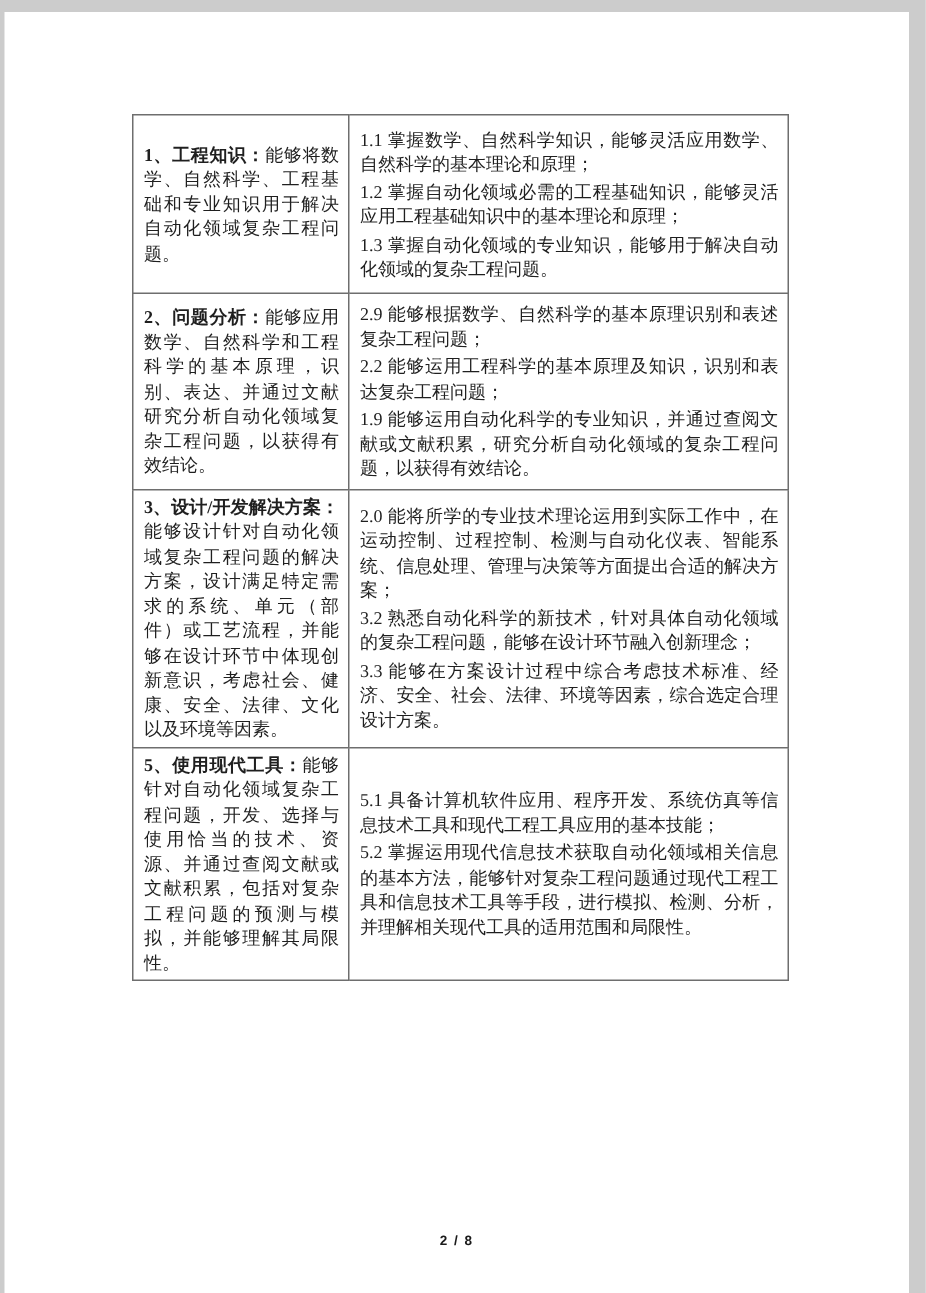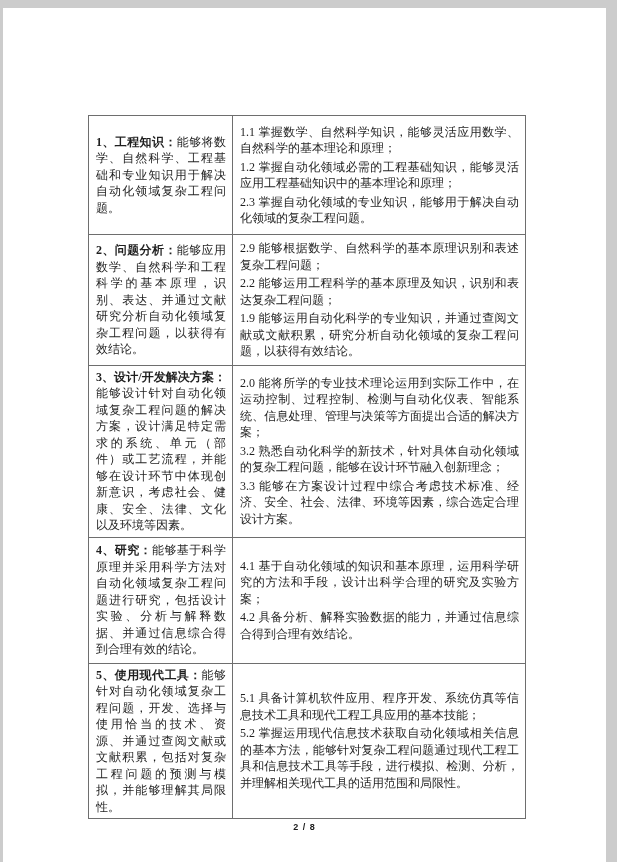--- a/index.html
+++ b/index.html
@@ -24,21 +24,20 @@
     height: 854px;
     background: #ffffff;
   }
   .req-table {
     position: absolute;
     left: 85px;            
     top: 68px;             
     width: 437px;
     border-collapse: collapse;
     table-layout: fixed;
-    margin-top: 39px;
   }
   .req-table td {
     border: 1px solid #6e6e6e;
     vertical-align: middle;
     font-size: 12px;
     line-height: 16.5px;
     color: #1f1f1f;
     padding: 3px 6px 3px 7px;
   }
   .req-table col.c-left  { width: 144px; }
@@ -80,21 +79,21 @@
         </colgroup>
 
       <tbody>
           <tr class="row-1">
         <td class="lcell">
           <p><b>1、工程知识：</b><span>能够将数学、自然科学、工程基础和专业知识用于解决自动化领域复杂工程问题。</span></p>
         </td>
         <td class="rcell">
           <p>1.1 掌握数学、自然科学知识，能够灵活应用数学、自然科学的基本理论和原理；</p>
           <p>1.2 掌握自动化领域必需的工程基础知识，能够灵活应用工程基础知识中的基本理论和原理；</p>
-          <p>2.3 掌握自动化领域的专业知识，能够用于解决自动化领域的复杂工程问题。</p>
+          <p>1.3 掌握自动化领域的专业知识，能够用于解决自动化领域的复杂工程问题。</p>
         </td>
       </tr>
 
       <tr class="row-2">
         <td class="lcell">
           <p><b>2、问题分析：</b><span>能够应用数学、自然科学和工程科学的基本原理，识别、表达、并通过文献研究分析自动化领域复杂工程问题，以获得有效结论。</span></p>
         </td>
         <td class="rcell">
           <p>2.9 能够根据数学、自然科学的基本原理识别和表述复杂工程问题；</p>
           <p>2.2 能够运用工程科学的基本原理及知识，识别和表达复杂工程问题；</p>
@@ -106,29 +105,20 @@
         <td class="lcell">
           <p><b>3、设计/开发解决方案：</b><span>能够设计针对自动化领域复杂工程问题的解决方案，设计满足特定需求的系统、单元（部件）或工艺流程，并能够在设计环节中体现创新意识，考虑社会、健康、安全、法律、文化以及环境等因素。</span></p>
         </td>
         <td class="rcell">
           <p>2.0 能将所学的专业技术理论运用到实际工作中，在运动控制、过程控制、检测与自动化仪表、智能系统、信息处理、管理与决策等方面提出合适的解决方案；</p>
           <p>3.2 熟悉自动化科学的新技术，针对具体自动化领域的复杂工程问题，能够在设计环节融入创新理念；</p>
           <p>3.3 能够在方案设计过程中综合考虑技术标准、经济、安全、社会、法律、环境等因素，综合选定合理设计方案。</p>
         </td>
       </tr>
 
-      <tr class="row-4">
-        <td class="lcell">
-          <p><b>4、研究：</b><span>能够基于科学原理并采用科学方法对自动化领域复杂工程问题进行研究，包括设计实验、分析与解释数据、并通过信息综合得到合理有效的结论。</span></p>
-        </td>
-        <td class="rcell">
-          <p>4.1 基于自动化领域的知识和基本原理，运用科学研究的方法和手段，设计出科学合理的研究及实验方案；</p>
-          <p>4.2 具备分析、解释实验数据的能力，并通过信息综合得到合理有效结论。</p>
-        </td>
-      </tr>
 
       <tr class="row-5">
         <td class="lcell">
           <p><b>5、使用现代工具：</b><span>能够针对自动化领域复杂工程问题，开发、选择与使用恰当的技术、资源、并通过查阅文献或文献积累，包括对复杂工程问题的预测与模拟，并能够理解其局限性。</span></p>
         </td>
         <td class="rcell">
           <p>5.1 具备计算机软件应用、程序开发、系统仿真等信息技术工具和现代工程工具应用的基本技能；</p>
           <p>5.2 掌握运用现代信息技术获取自动化领域相关信息的基本方法，能够针对复杂工程问题通过现代工程工具和信息技术工具等手段，进行模拟、检测、分析，并理解相关现代工具的适用范围和局限性。</p>
         </td>
       </tr>

